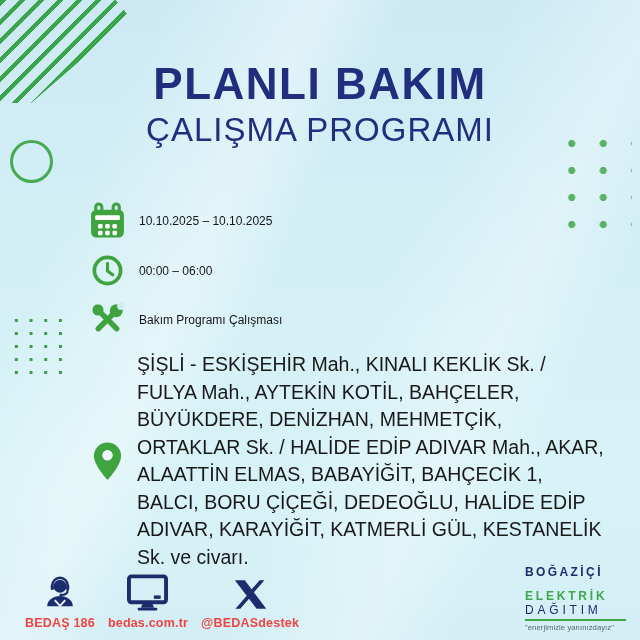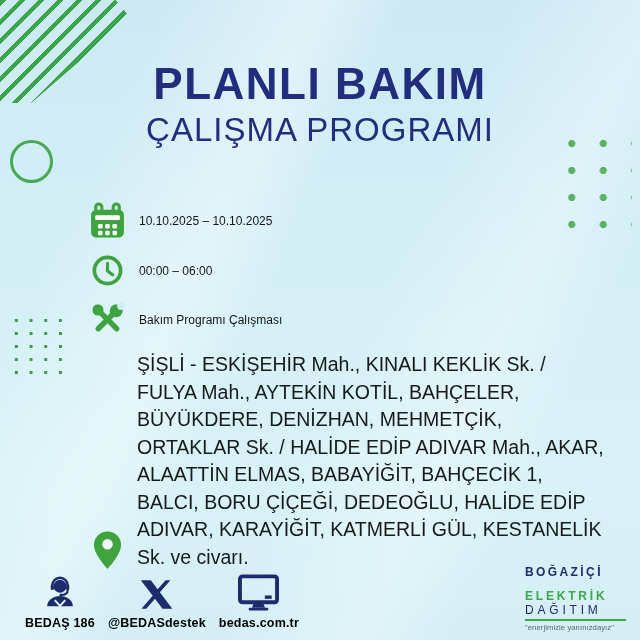--- a/index.html
+++ b/index.html
@@ -34,29 +34,29 @@
     background-image:radial-gradient(circle,#57b362 3.3px,rgba(87,179,98,0) 3.8px);
     background-size:31.5px 27px;background-position:4px 3px;
   }
   
   .title{position:absolute;top:62px;left:0;right:0;text-align:center;color:#202e7d;}
   .title-main{font-size:44px;font-weight:800;letter-spacing:1.5px;line-height:1.0;}
   .title-sub{font-size:33px;font-weight:500;letter-spacing:1px;margin-top:7px;line-height:1.0;}
   
   .info{position:absolute;left:88px;top:202px;width:520px;}
   .row{display:flex;align-items:center;margin-bottom:13px;}
-  .row.loc{align-items:flex-end;margin-top:12px;}
+  .row.loc{align-items:center;margin-top:12px;}
   .icon-cell{width:38px;flex:0 0 38px;display:flex;justify-content:center;align-items:center;}
   .row-text{margin-left:13px;font-size:12px;color:#161616;}
   .loc-text{margin-left:11px;font-size:19.5px;line-height:27.5px;color:#191919;width:468px;}
   
   .contacts{position:absolute;left:25px;top:569px;display:flex;gap:13px;}
   .contact{display:flex;flex-direction:column;align-items:center;}
   .cicon{height:43px;display:flex;align-items:flex-end;}
-  .clabel{font-size:12.5px;font-weight:700;color:#000000;margin-top:4px;white-space:nowrap;letter-spacing:.2px;}
+  .clabel{font-size:12.5px;font-weight:700;color:#ef4444;margin-top:4px;white-space:nowrap;letter-spacing:.2px;}
   .brand{position:absolute;right:11px;top:566px;width:104px;}
   .brand div{line-height:1.0;}
   .brand-l1{font-size:12px;font-weight:800;letter-spacing:2.4px;color:#1e2b6e;}
   .brand-l2{font-size:12px;font-weight:800;letter-spacing:2.8px;color:#3fa74a;margin-top:12px;}
   .brand-l3{font-size:12px;font-weight:400;letter-spacing:3.8px;color:#1e2b6e;margin-top:2px;}
   .brand-rule{height:1.5px;background:#3fa74a;margin:3px 0 3px;width:101px;}
   .brand-tag{font-size:7.6px;color:#5a6573;white-space:nowrap;letter-spacing:.1px;}
 </style>
 </head>
 <body>
@@ -148,37 +148,37 @@
         <path d="M11.8 13.2a8.2 8.2 0 0 1 16.4 0" fill="none" stroke="#1c2d6e" stroke-width="2.6"></path>
         <path d="M28.1 17.8q0 5-7.1 5.4" fill="none" stroke="#1c2d6e" stroke-width="2.2" stroke-linecap="round"></path>
         <path d="M14.5 28.5l5.5 6 5.5-6" stroke="#e8f4f8" stroke-width="2" fill="none"></path>
       </svg>
     </span>
     <span class="clabel">BEDAŞ 186</span>
   </div>
 
   <div class="contact">
     <span class="cicon">
-      <svg width="35" height="35" viewBox="0 0 24 24">
-        <path d="M18.24 2.25h3.31l-7.23 8.26 8.5 11.24h-6.66l-5.21-6.82-5.97 6.82H1.67l7.73-8.84L1.25 2.25h6.83l4.71 6.23 5.45-6.23z" fill="#1c2d6e"></path>
-      </svg>
-    </span>
-    <span class="clabel">@BEDASdestek</span>
-  </div>
-
-  <div class="contact">
-    <span class="cicon">
       <svg width="41" height="38" viewBox="0 0 42 38">
         <rect x="2" y="2" width="38" height="26.5" rx="2.5" fill="none" stroke="#1c2d6e" stroke-width="4"></rect>
         <rect x="27.5" y="21.5" width="7" height="3.5" fill="#1c2d6e"></rect>
         <path d="M16.5 28.5h9l2.2 5.5H14.3z" fill="#1c2d6e"></path>
         <rect x="11" y="34" width="20" height="3" rx="1" fill="#1c2d6e"></rect>
       </svg>
     </span>
     <span class="clabel">bedas.com.tr</span>
+  </div>
+
+  <div class="contact">
+    <span class="cicon">
+      <svg width="35" height="35" viewBox="0 0 24 24">
+        <path d="M18.24 2.25h3.31l-7.23 8.26 8.5 11.24h-6.66l-5.21-6.82-5.97 6.82H1.67l7.73-8.84L1.25 2.25h6.83l4.71 6.23 5.45-6.23z" fill="#1c2d6e"></path>
+      </svg>
+    </span>
+    <span class="clabel">@BEDASdestek</span>
   </div>
 
 </div>
 
 <div class="brand">
   <div class="brand-l1">BOĞAZİÇİ</div>
   <div class="brand-l2">ELEKTRİK</div>
   <div class="brand-l3">DAĞITIM</div>
   <div class="brand-rule"></div>
   <div class="brand-tag">"enerjimizle yanınızdayız"</div>

